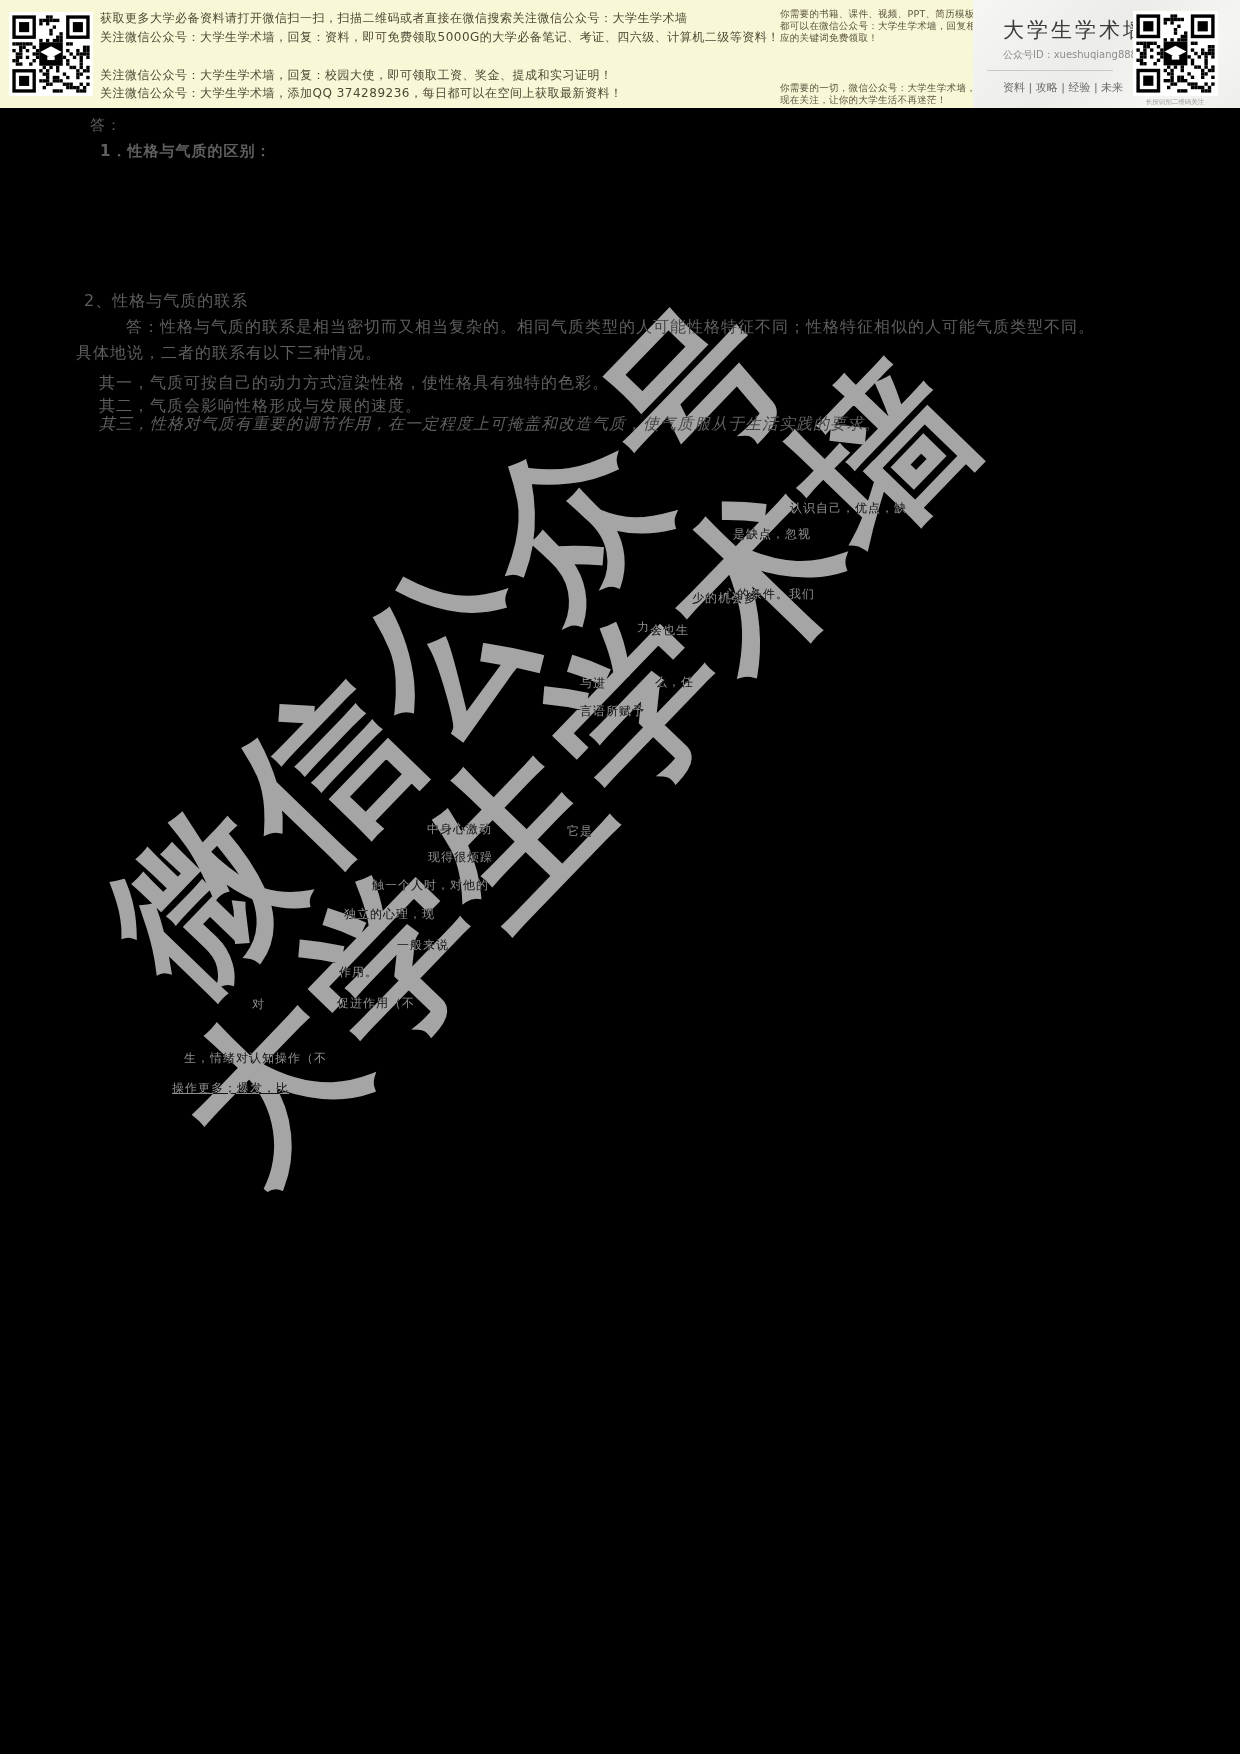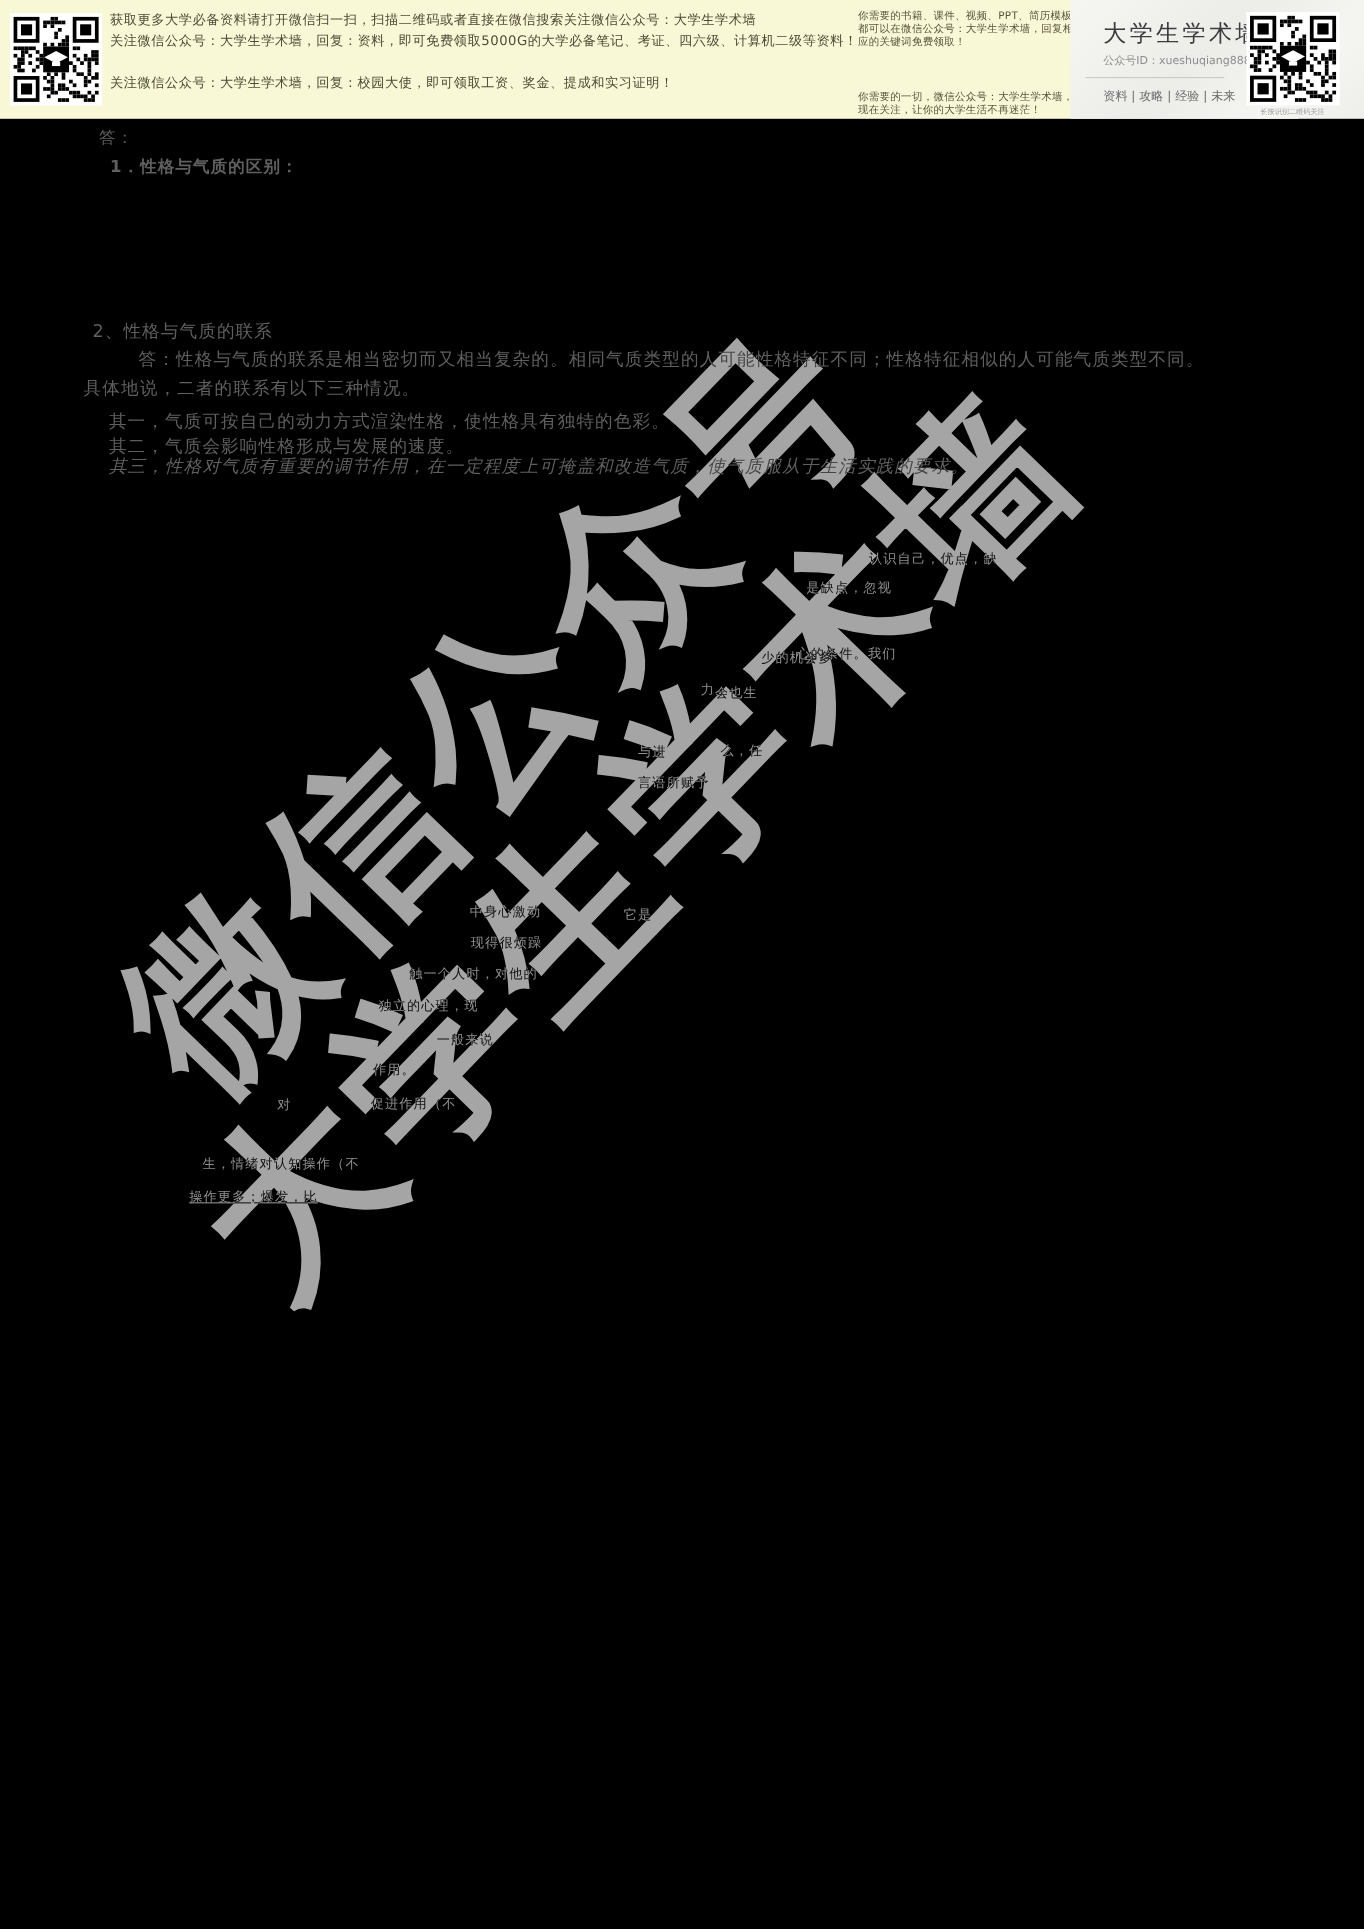--- a/index.html
+++ b/index.html
@@ -221,20 +221,21 @@
         <rect x="23" y="19" width="1" height="1" fill="#000"></rect>
         <rect x="23" y="21" width="1" height="1" fill="#000"></rect>
         <rect x="9" y="9" width="7" height="7" fill="#000"></rect>
         <polygon points="12.5,10.2 15.7,11.9 12.5,13.6 9.3,11.9" fill="#fff"></polygon>
         <rect x="11.4" y="13.2" width="2.2" height="1.1" fill="#fff"></rect>
       </svg>
 
     <div class="banner-line" style="top:10px;">获取更多大学必备资料请打开微信扫一扫，扫描二维码或者直接在微信搜索关注微信公众号：大学生学术墙</div>
     <div class="banner-line" style="top:29px;">关注微信公众号：大学生学术墙，回复：资料，即可免费领取5000G的大学必备笔记、考证、四六级、计算机二级等资料！</div>
     <div class="banner-line" style="top:67px;">关注微信公众号：大学生学术墙，回复：校园大使，即可领取工资、奖金、提成和实习证明！</div>
+    <div class="banner-line" style="top:85px;">关注微信公众号：大学生学术墙，添加QQ 374289236，每日都可以在空间上获取最新资料！</div>
 
     <div class="mid-line" style="left:780px;top:8px;">你需要的书籍、课件、视频、PPT、简历模板</div>
     <div class="mid-line" style="left:780px;top:20px;">都可以在微信公众号：大学生学术墙，回复相</div>
     <div class="mid-line" style="left:780px;top:32px;">应的关键词免费领取！</div>
     <div class="mid-line" style="left:780px;top:82px;">你需要的一切，微信公众号：大学生学术墙，都有！</div>
     <div class="mid-line" style="left:780px;top:94px;">现在关注，让你的大学生活不再迷茫！</div>
 
     <div class="card">
       <div class="card-title">大学生学术墙</div>
       <div class="card-id">公众号ID：xueshuqiang8888</div>

